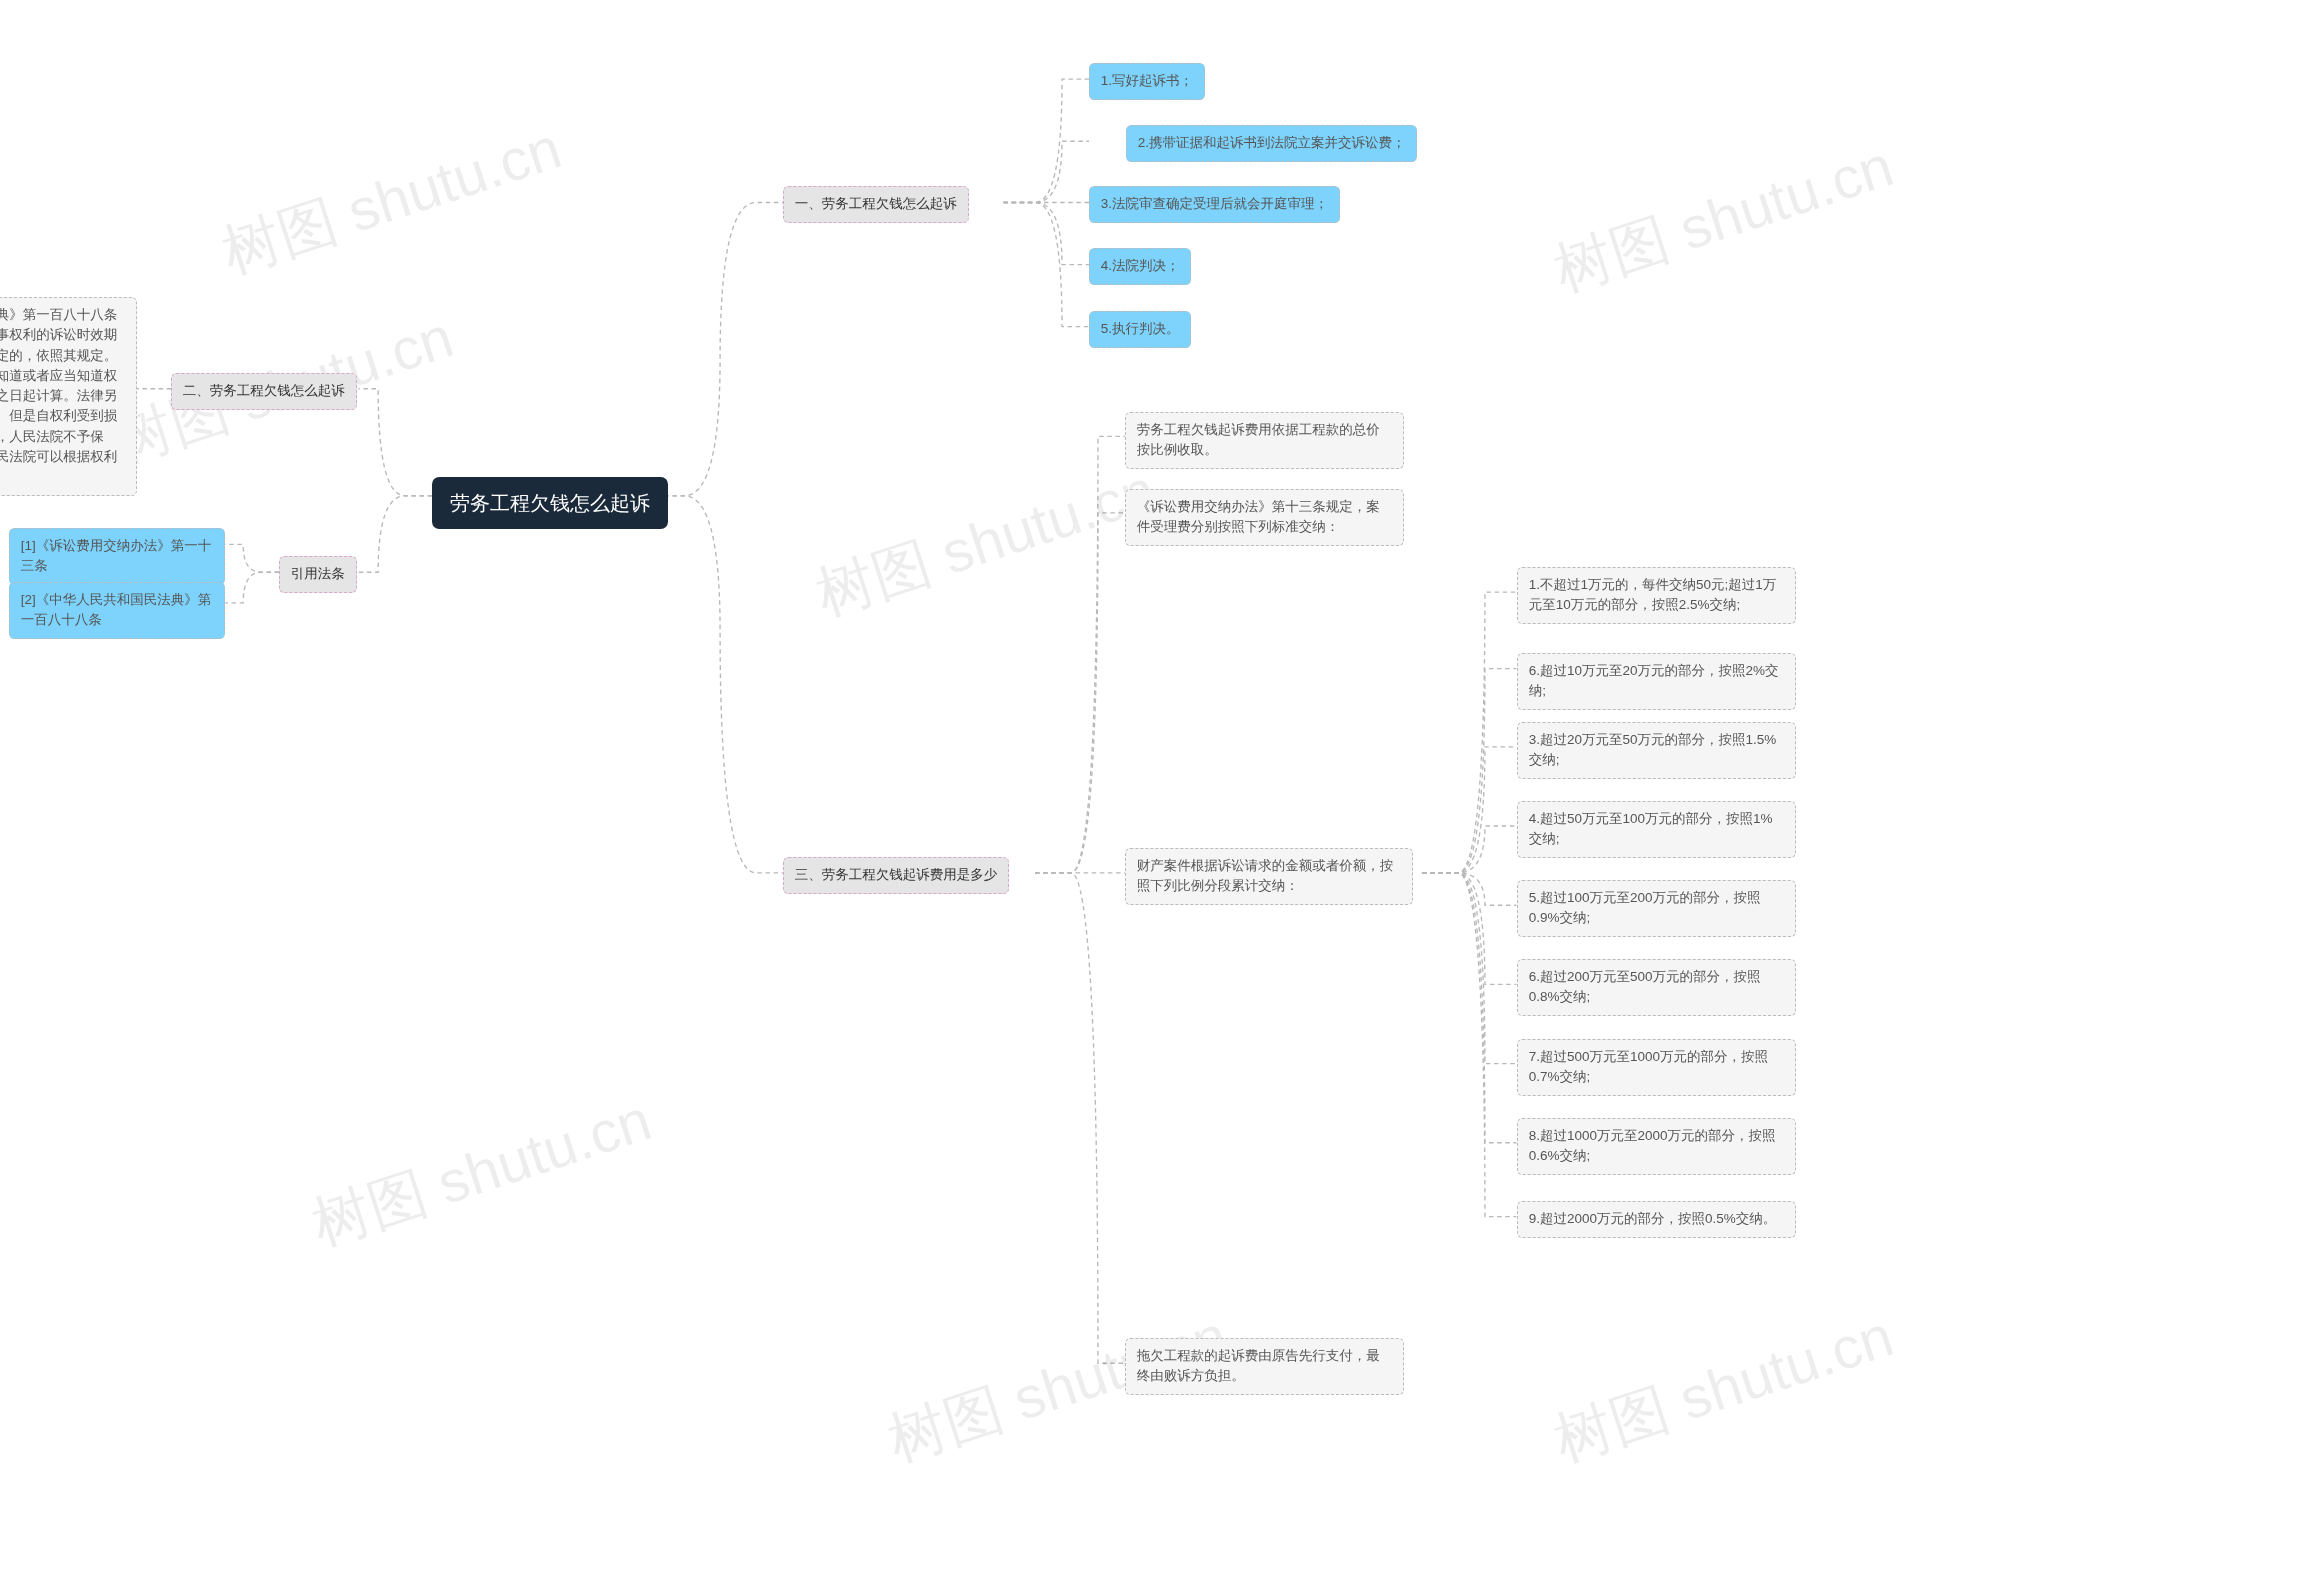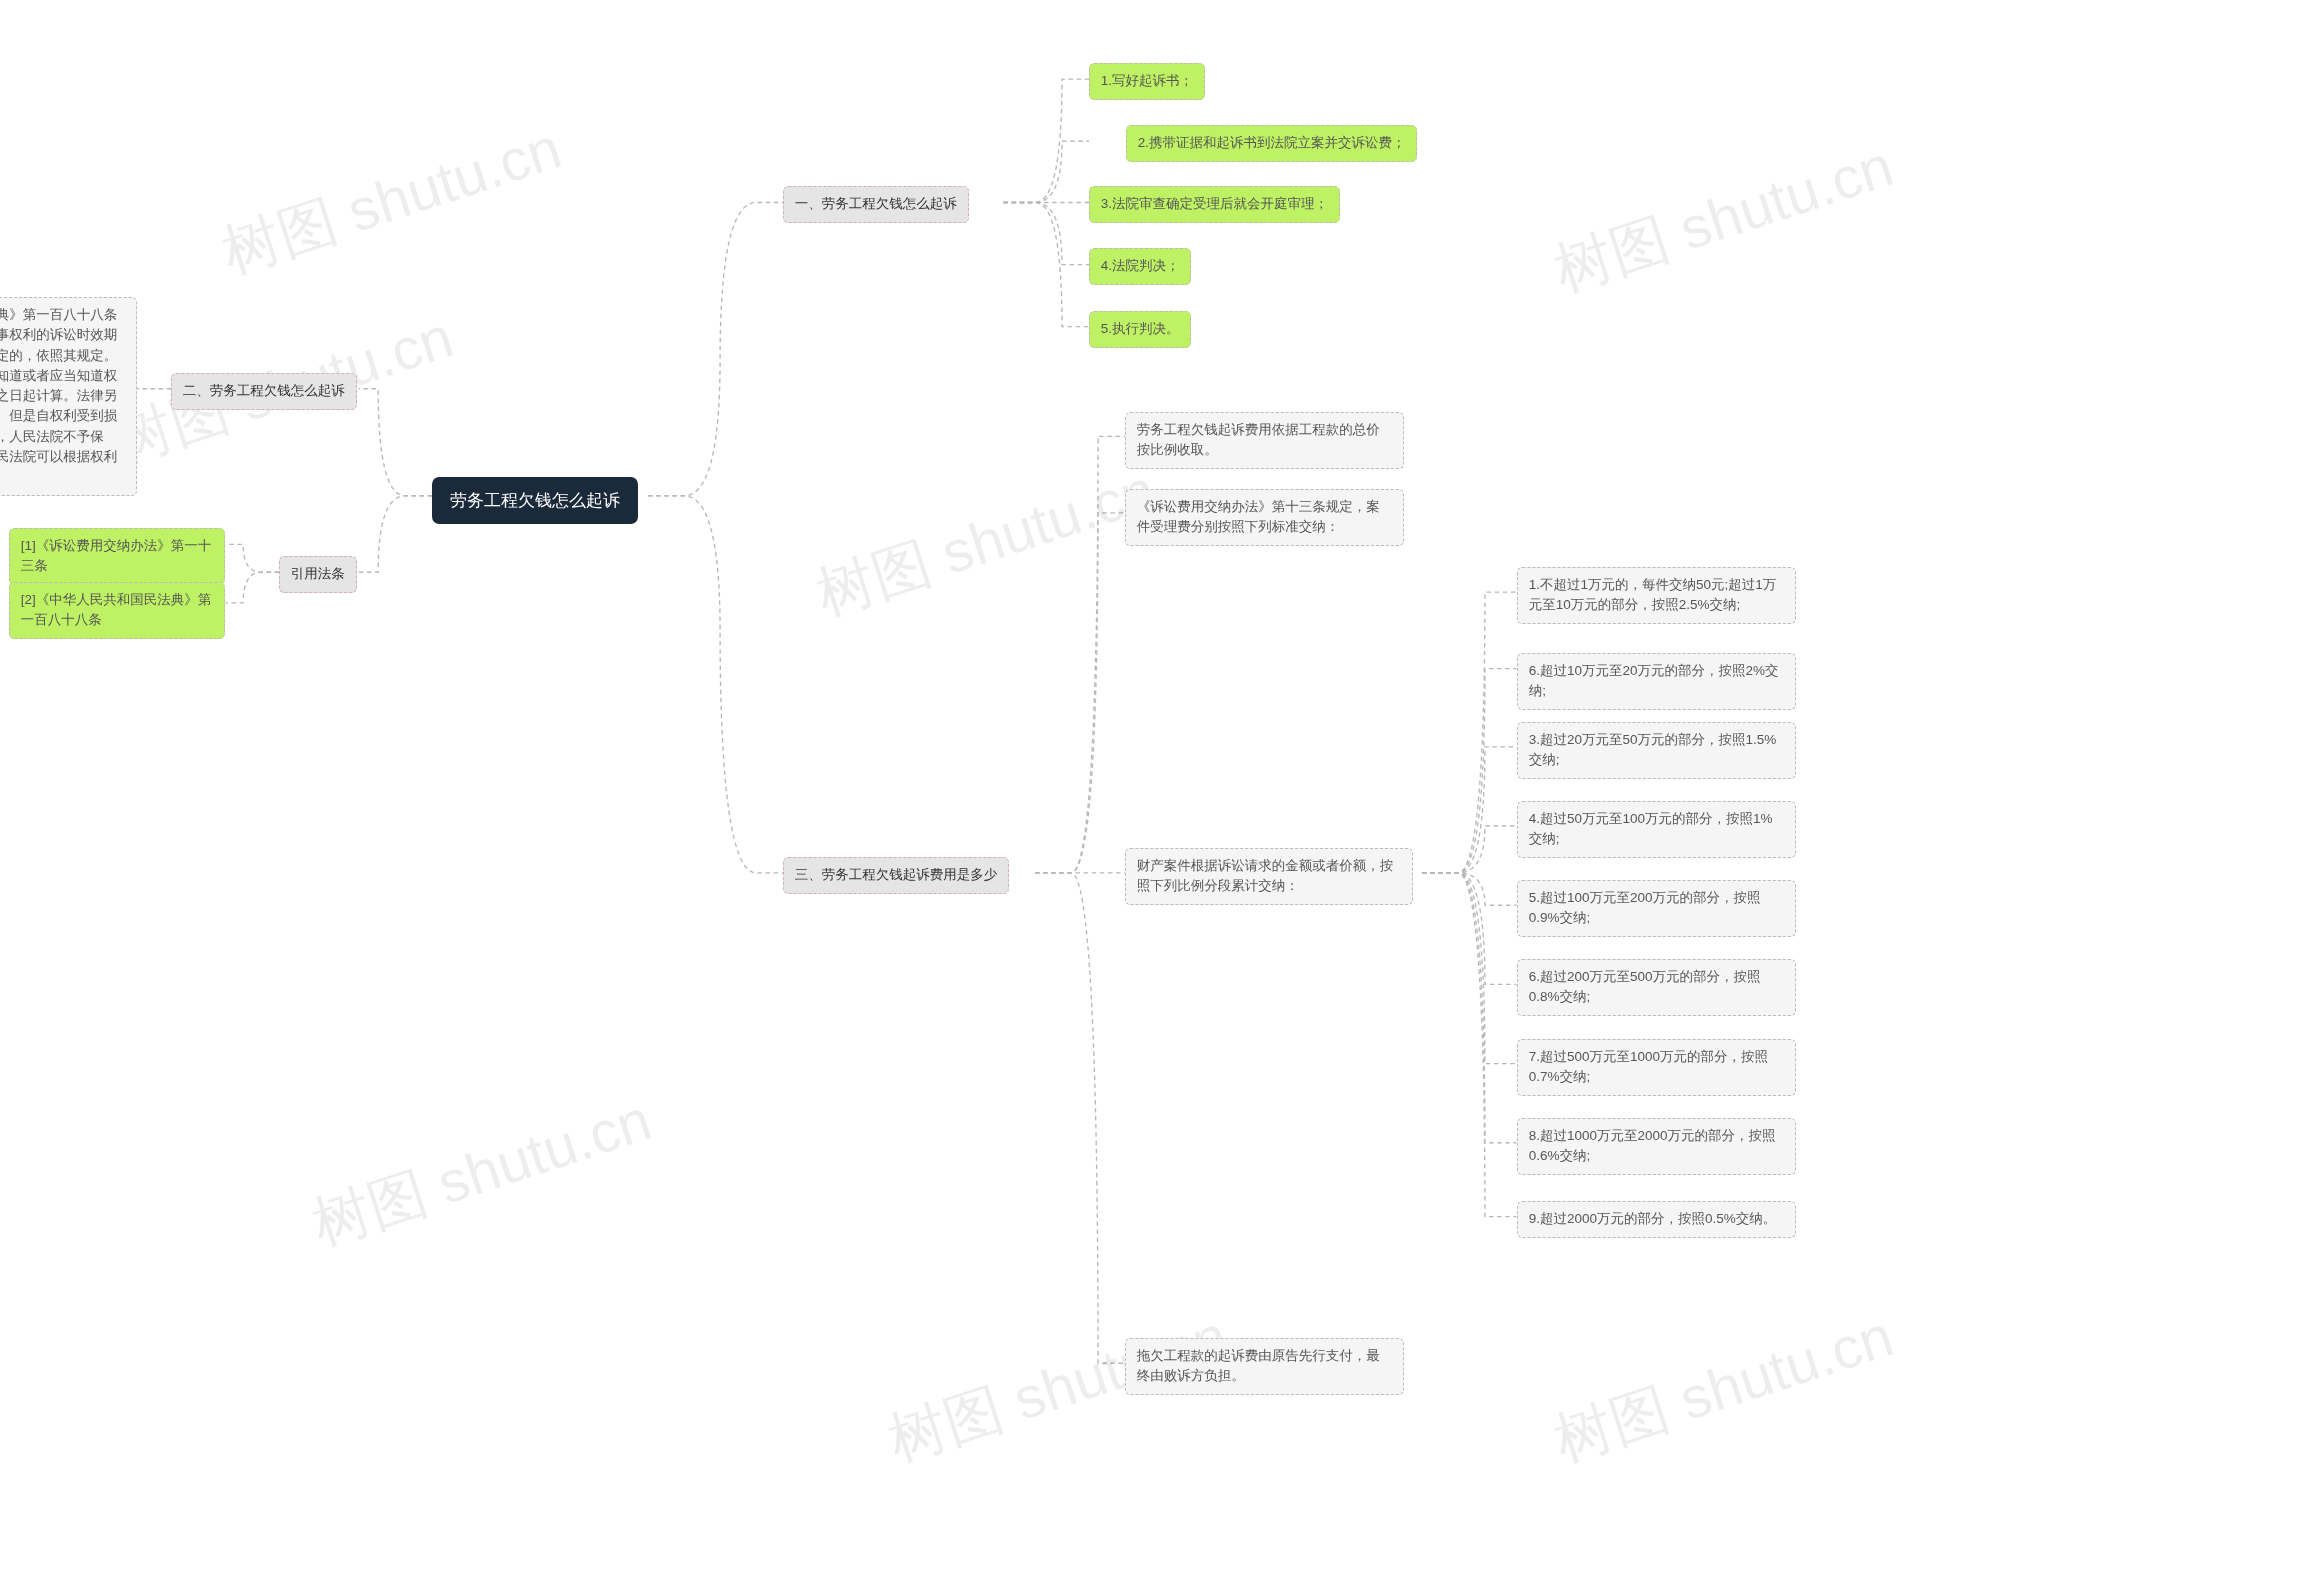--- a/index.html
+++ b/index.html
@@ -27,31 +27,31 @@
     background: #ffffff;
     border: 1.4px dashed #999;
     border-radius: 5.4px;
     padding: 7.2px 10.8px;
     line-height: 1.5;
   }
   .node.root {
     background: #1a2a3a;
     color: #fff;
     border: none;
-    font-size: 17px;
+    font-size: 20px;
     font-weight: 500;
     padding: 10.8px 18px;
     border-radius: 7.2px;
   }
   .node.pink {
     background: #e5e5e5;
     border-color: #d9a8c8;
   }
   .node.grey {
-    background: #bef264;
+    background: #7dd3fc;
     border-color: #bbb;
     color: #555;
   }
   .node.greywide {
     background: #f5f5f5;
     border-color: #bbb;
     color: #555;
     max-width: 288px;
   }
   .wm {

